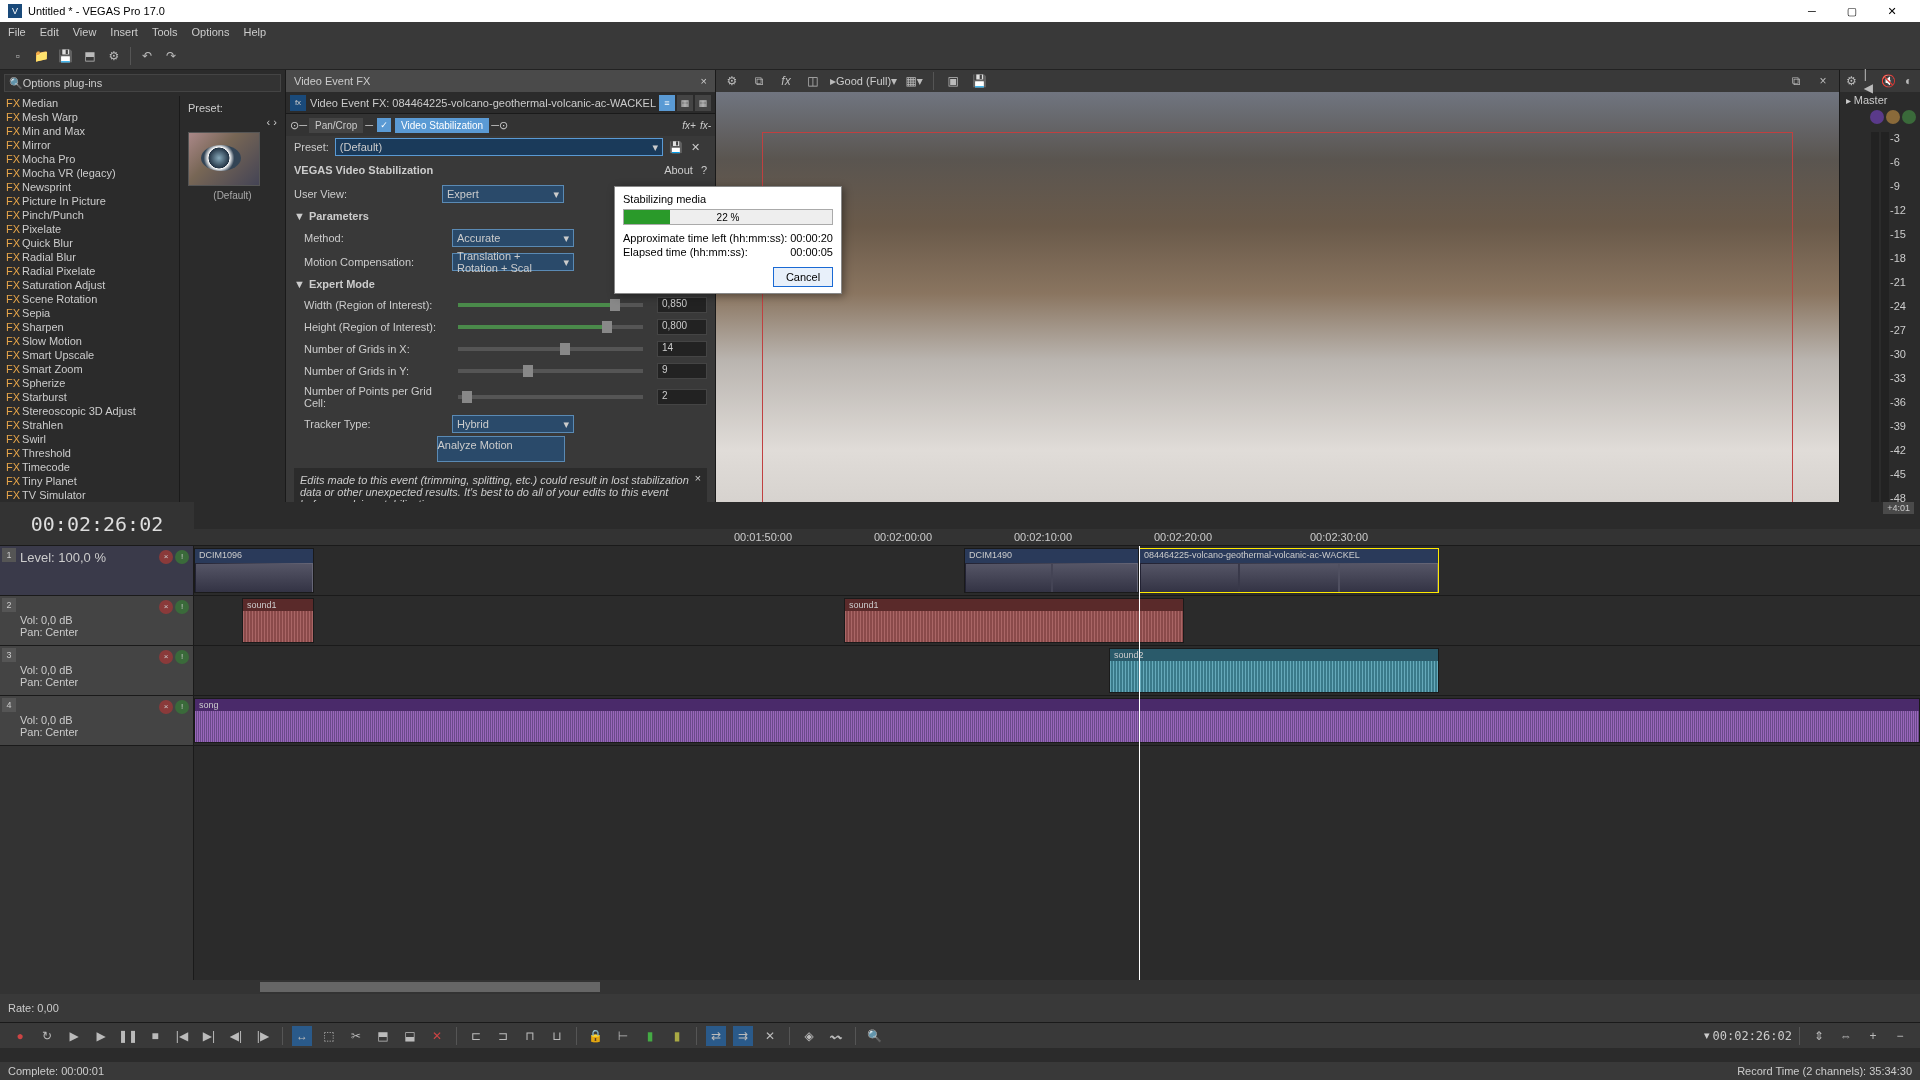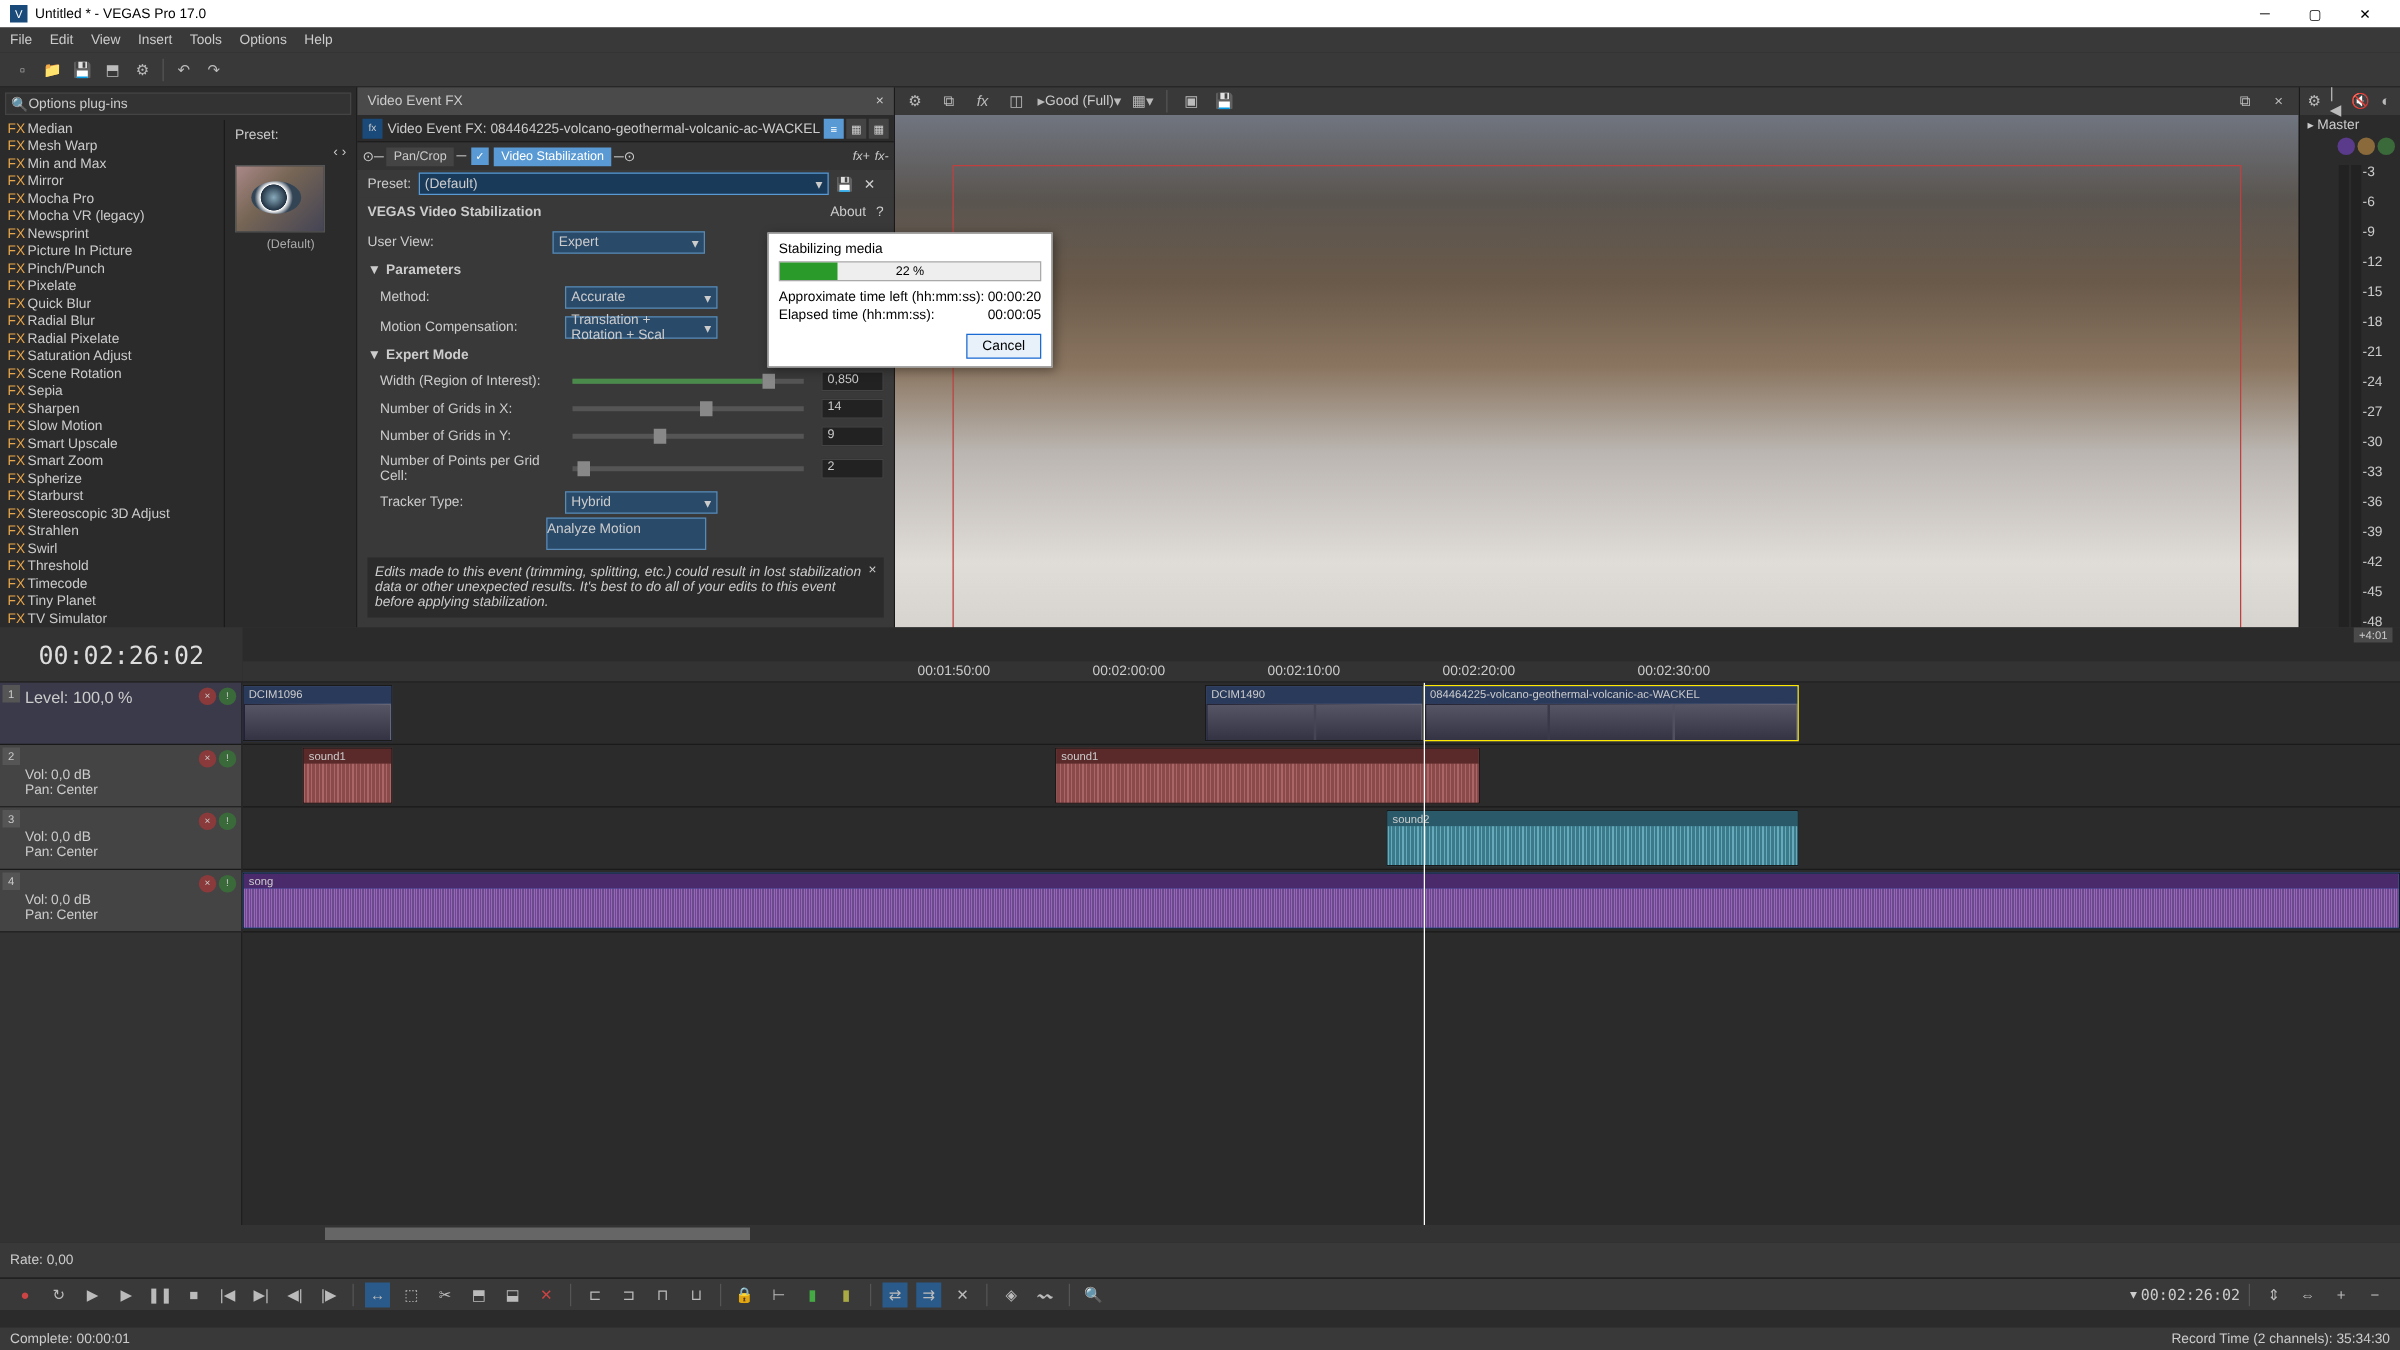--- a/index.html
+++ b/index.html
@@ -110,21 +110,21 @@
 .clip.v{background:#4a5a8a}
 .clip.v .nm{background:#2a3a5a;padding:1px 4px;font-size:9px;height:14px;overflow:hidden}
 .clip.v .th2{height:30px;background:linear-gradient(90deg,#223 0%,#445 50%,#667 100%);display:flex;gap:2px;padding:1px}
 .clip.v .th2 span{flex:1;background:linear-gradient(180deg,#556 0%,#334 100%)}
 .clip.a1{background:#8a4a4a}
 .clip.a1 .nm{background:#5a2a2a;padding:1px 4px;font-size:9px}
 .clip.a1 .wv{height:32px;background:repeating-linear-gradient(90deg,#a66 0 1px,#8a4a4a 1px 3px)}
 .clip.a2{background:#3a7a8a}
 .clip.a2 .nm{background:#2a5a6a;padding:1px 4px;font-size:9px}
 .clip.a2 .wv{height:32px;background:repeating-linear-gradient(90deg,#6ab 0 1px,#3a7a8a 1px 3px)}
-.clip.a3{background:#3b82f6}
+.clip.a3{background:#fef9c3}
 .clip.a3 .nm{background:#4a2a6a;padding:1px 4px;font-size:9px}
 .clip.a3 .wv{height:32px;background:repeating-linear-gradient(90deg,#96b 0 1px,#6a4a8a 1px 2px)}
 .clip.sel2{border:1px solid #ffea00}
 .tsbar{height:28px;background:#393939;display:flex;align-items:center;padding:0 8px}
 .btbar{height:26px;background:#393939;display:flex;align-items:center;padding:0 8px;gap:3px;border-top:1px solid #1a1a1a}
 .btbar .sp{flex:1}
 .btbar .tc{font-family:monospace;font-size:12px}
 .status{position:absolute;left:0;right:0;bottom:0;height:18px;background:#393939;display:flex;align-items:center;padding:0 8px;font-size:10px}
 .status .r{margin-left:auto}
 .dialog{position:absolute;left:614px;top:186px;width:228px;background:#fff;border:1px solid #888;box-shadow:2px 2px 8px rgba(0,0,0,.4);color:#000;padding:6px 8px}
@@ -298,20 +298,28 @@
           <span class="tri">▼</span>
           <span>Expert Mode</span>
         </div>
       <div class="prow" style="padding-left:10px">
           <span class="lbl">Width (Region of Interest):</span>
         <div class="sld">
             <div class="fill" style="width:82%"></div>
             <div class="th" style="left:82%"></div>
           </div>
         <div class="numbox">0,850</div>
+        </div>
+      <div class="prow" style="padding-left:10px">
+          <span class="lbl">Height (Region of Interest):</span>
+        <div class="sld">
+            <div class="fill" style="width:78%"></div>
+            <div class="th" style="left:78%"></div>
+          </div>
+        <div class="numbox">0,800</div>
         </div>
       <div class="prow" style="padding-left:10px">
           <span class="lbl">Number of Grids in X:</span>
         <div class="sld">
             <div class="th" style="left:55%"></div>
           </div>
         <div class="numbox">14</div>
         </div>
       <div class="prow" style="padding-left:10px">
           <span class="lbl">Number of Grids in Y:</span>

